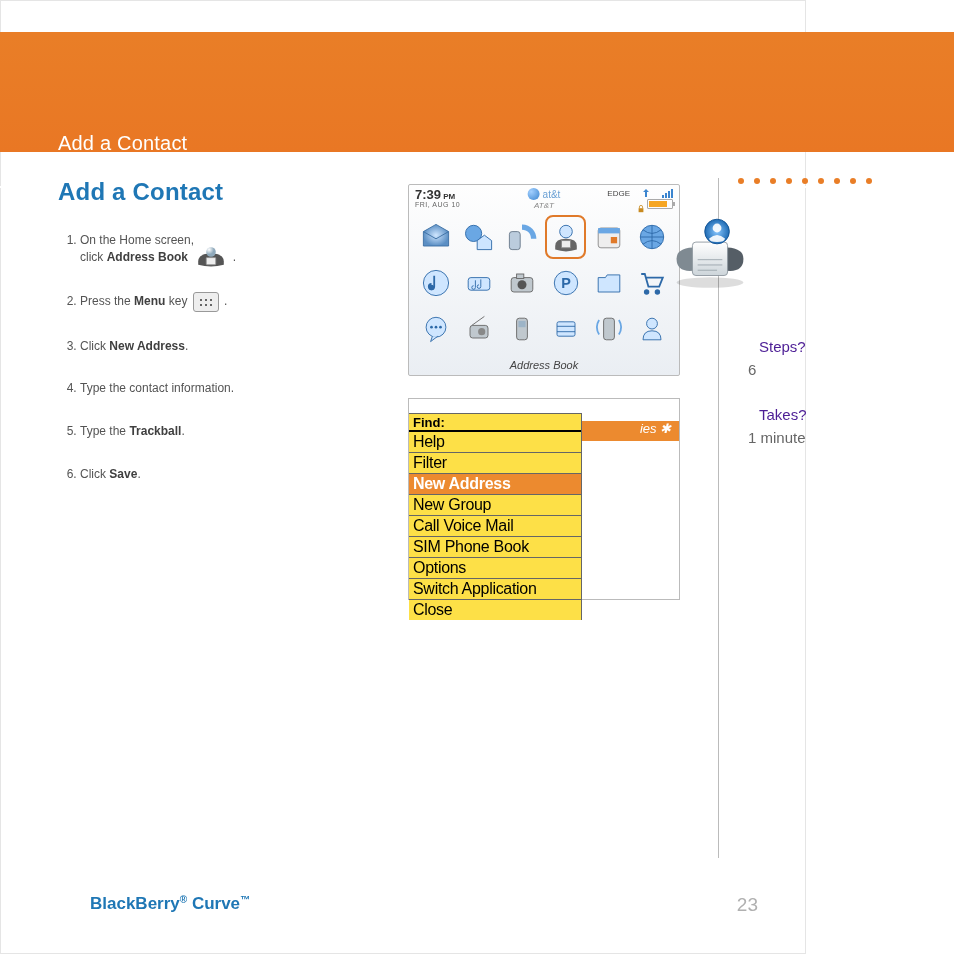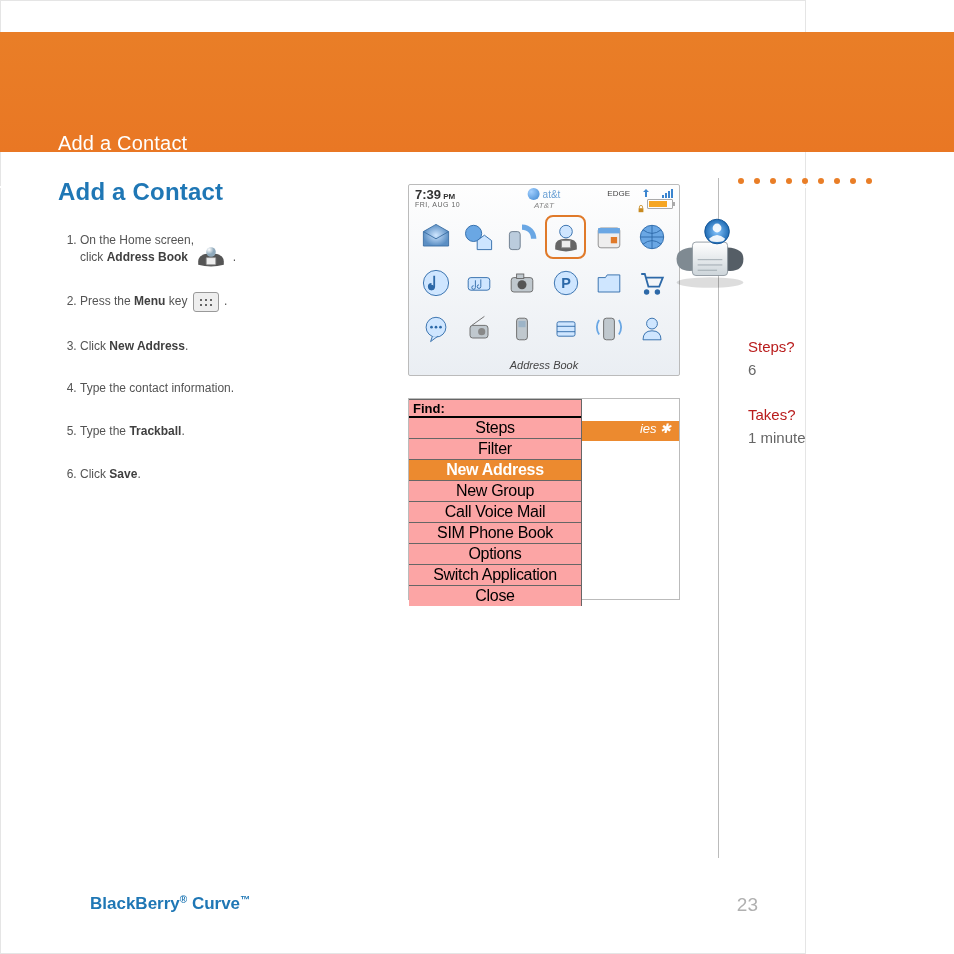--- a/index.html
+++ b/index.html
@@ -86,34 +86,34 @@
   .app-icon.sel::after{ content:""; position:absolute; inset:0; border:2px solid #e07a2a; border-radius:8px; }
 
   .device-caption { position:absolute; left:0; bottom:4px; width:100%; text-align:center; font-size:11px; font-style:italic; color:#444; }
 
   
   .menu-shot {
     position:absolute; left:408px; top:398px; width:270px; height:200px;
     border:1px solid #bbb; background:#fff; font-family: "Arial Narrow", Arial, sans-serif;
   }
   .menu-bg-bar { position:absolute; left:0; right:0; top:22px; height:20px; background:#ec8a2f; color:#fff; text-align:right; padding-right:8px; font-size:13px; font-style:italic;}
-  .menu-list { position:absolute; left:0; top:0; width:172px; background:#fca5a5; border-right:1px solid #666; border-top:1px solid #666;text-align:center;}
+  .menu-list { position:absolute; left:0; top:14px; width:172px; background:#fde047; border-right:1px solid #666; border-top:1px solid #666;}
   .menu-find { font-size:13px; color:#000; padding:0 4px; border-bottom:2px solid #000; display:flex; align-items:end; height:16px; font-weight:700;}
   .menu-item { font-size:16px; color:#000; padding:0px 4px; border-bottom:1px solid #666; line-height:20px; height:20px; letter-spacing:-.3px;}
   .menu-item.sel { background:#ec8a2f; color:#fff; font-weight:700; }
   .menu-item:last-child{border-bottom:none;}
 
   
   .sidebar-divider { position:absolute; left:718px; top:178px; width:1px; height:680px; background:#bbb;}
   .dots { position:absolute; left:738px; top:178px; display:flex; gap:10px; }
   .dots i { width:6px; height:6px; border-radius:50%; background:#e97e27; display:block;}
   .contact-card-icon { position:absolute; right:52px; top:210px; width:88px; height:80px;}
   .contact-card-icon svg{width:100%;height:100%;}
   .meta { position:absolute; left:748px; font-size:15px; color:#666; line-height:1.5;}
-  .meta .label{ color:#b91c1c;}
+  .meta .label{ color:#4c1d95;margin-left:11px;}
   .meta .val{}
   .meta.steps{ top:336px;}
   .meta.takes{ top:404px;}
 
   
   .footer-brand { position:absolute; left:58px; bottom:40px; color:#1f77b5; font-size:17px; font-weight:700;margin-left:32px;}
   .footer-brand sup{ font-size:10px; vertical-align:top;}
   .page-num { position:absolute; right:48px; bottom:38px; color:#b0b0b0; font-size:19px;}
 </style>
 </head>
@@ -333,21 +333,21 @@
           </svg>
         </div>
     </div>
     <div class="device-caption">Address Book</div>
   </div>
 
   <div class="menu-shot">
     <div class="menu-bg-bar">ies ✱</div>
     <div class="menu-list">
       <div class="menu-find">Find:</div>
-      <div class="menu-item">Steps</div>
+      <div class="menu-item">Help</div>
       <div class="menu-item">Filter</div>
       <div class="menu-item sel">New Address</div>
       <div class="menu-item">New Group</div>
       <div class="menu-item">Call Voice Mail</div>
       <div class="menu-item">SIM Phone Book</div>
       <div class="menu-item">Options</div>
       <div class="menu-item">Switch Application</div>
       <div class="menu-item">Close</div>
     </div>
   </div>

